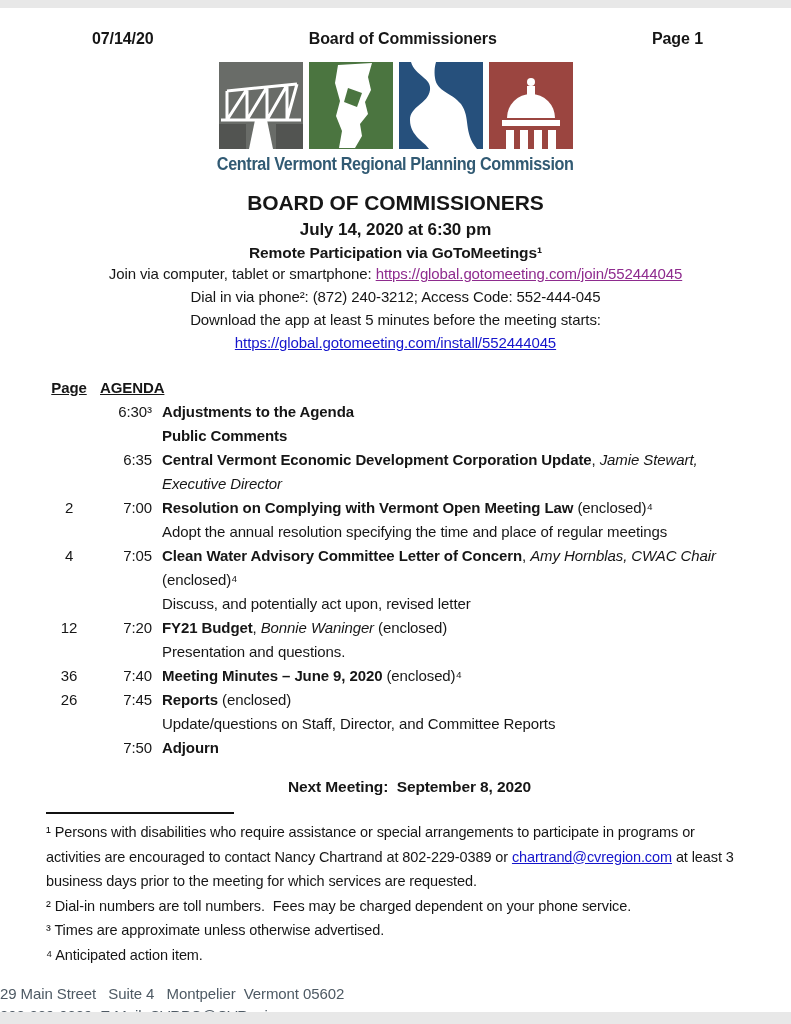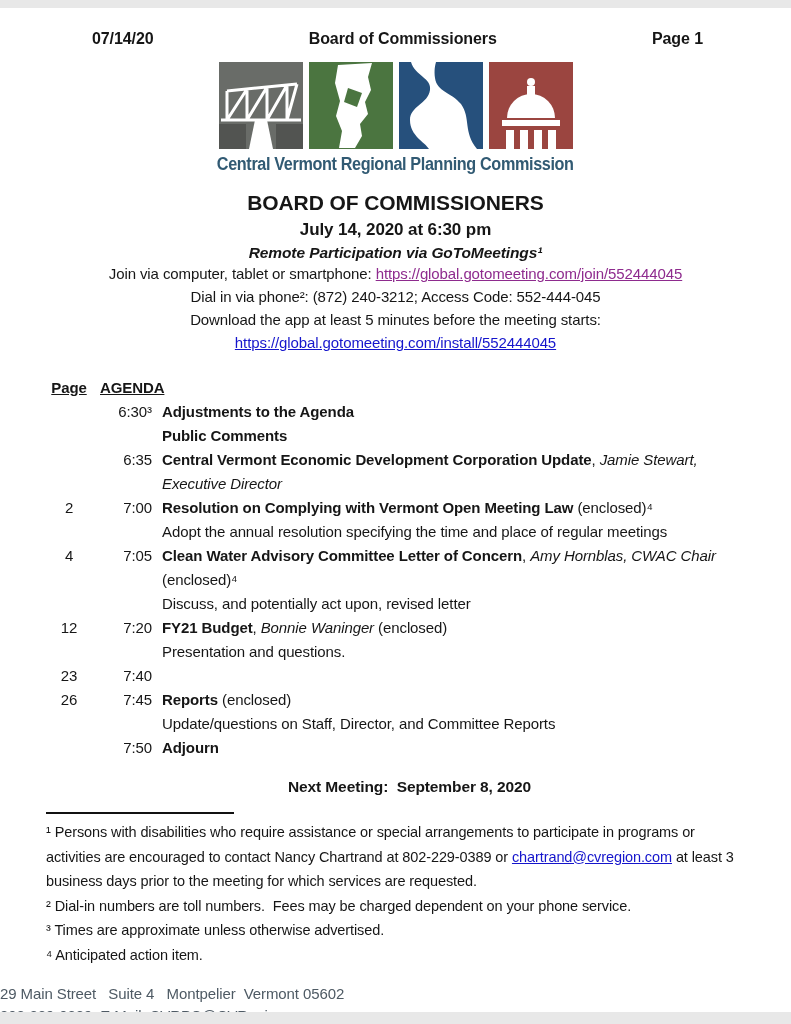--- a/index.html
+++ b/index.html
@@ -16,21 +16,21 @@
   .logo{margin-top:14px;display:flex;flex-direction:column;align-items:center;}
   .logo-panels{display:flex;gap:6px;}
   .logo-panel{width:84px;height:87px;}
   .logo-panel svg{display:block;width:100%;height:100%;}
   .wordmark{margin-top:5px;font-weight:700;font-size:18px;letter-spacing:-0.4px;
     color:var(--wordmark);transform:scaleX(.9);transform-origin:center;white-space:nowrap;}
   
   .meet{margin-top:16px;text-align:center;}
   .m-title{font-size:21px;font-weight:700;}
   .m-date{font-size:17px;font-weight:700;margin-top:5px;}
-  .m-remote{font-size:15.5px;font-weight:700;font-style:italic;margin-top:4px;}
+  .m-remote{font-size:15.5px;font-weight:700;margin-top:4px;}
   .m-line{font-size:15px;line-height:23px;}
   .lnk{text-decoration:underline;cursor:pointer;}
   .lnk-purple{color:var(--link_purple);}
   .lnk-blue{color:var(--link_blue);}
   
   .agenda{margin:22px 40px 0 48px;font-size:15px;}
   .a-row{display:grid;grid-template-columns:42px 52px 1fr;column-gap:10px;line-height:24px;}
   .a-page{text-align:center;}
   .a-time{text-align:right;font-weight:400;white-space:nowrap;}
   .a-agenda-title{grid-column:2/4;font-weight:700;text-decoration:underline;}
@@ -161,22 +161,23 @@
           <div class="a-page">12</div>
           <div class="a-time">7:20</div>
           <div class="a-content"><span class="s-b">FY21 Budget</span><span class="s-r">, </span><span class="s-i">Bonnie Waninger</span><span class="s-r"> (enclosed)</span></div>
         </div>
         <div class="a-row">
           <div class="a-page"></div>
           <div class="a-time"></div>
           <div class="a-content"><span class="s-r">Presentation and questions.</span></div>
         </div>
         <div class="a-row">
-          <div class="a-page">23</div>
+          <div class="a-page">36</div>
           <div class="a-time">7:40</div>
+          <div class="a-content"><span class="s-b">Meeting Minutes – June 9, 2020</span><span class="s-r"> (enclosed)⁴</span></div>
         </div>
         <div class="a-row">
           <div class="a-page">26</div>
           <div class="a-time">7:45</div>
           <div class="a-content"><span class="s-b">Reports</span><span class="s-r"> (enclosed)</span></div>
         </div>
         <div class="a-row">
           <div class="a-page"></div>
           <div class="a-time"></div>
           <div class="a-content"><span class="s-r">Update/questions on Staff, Director, and Committee Reports</span></div>

